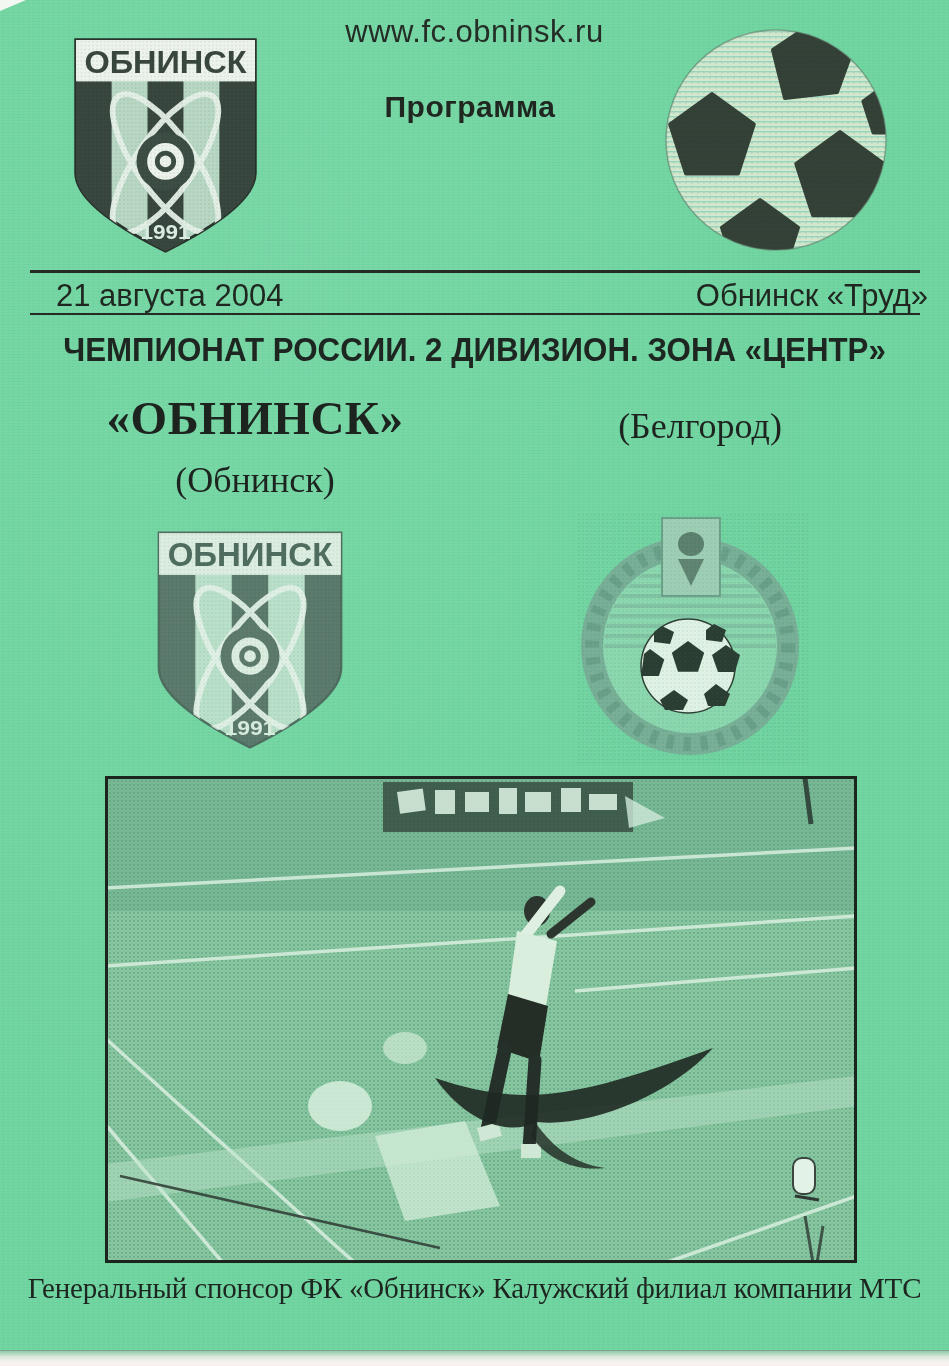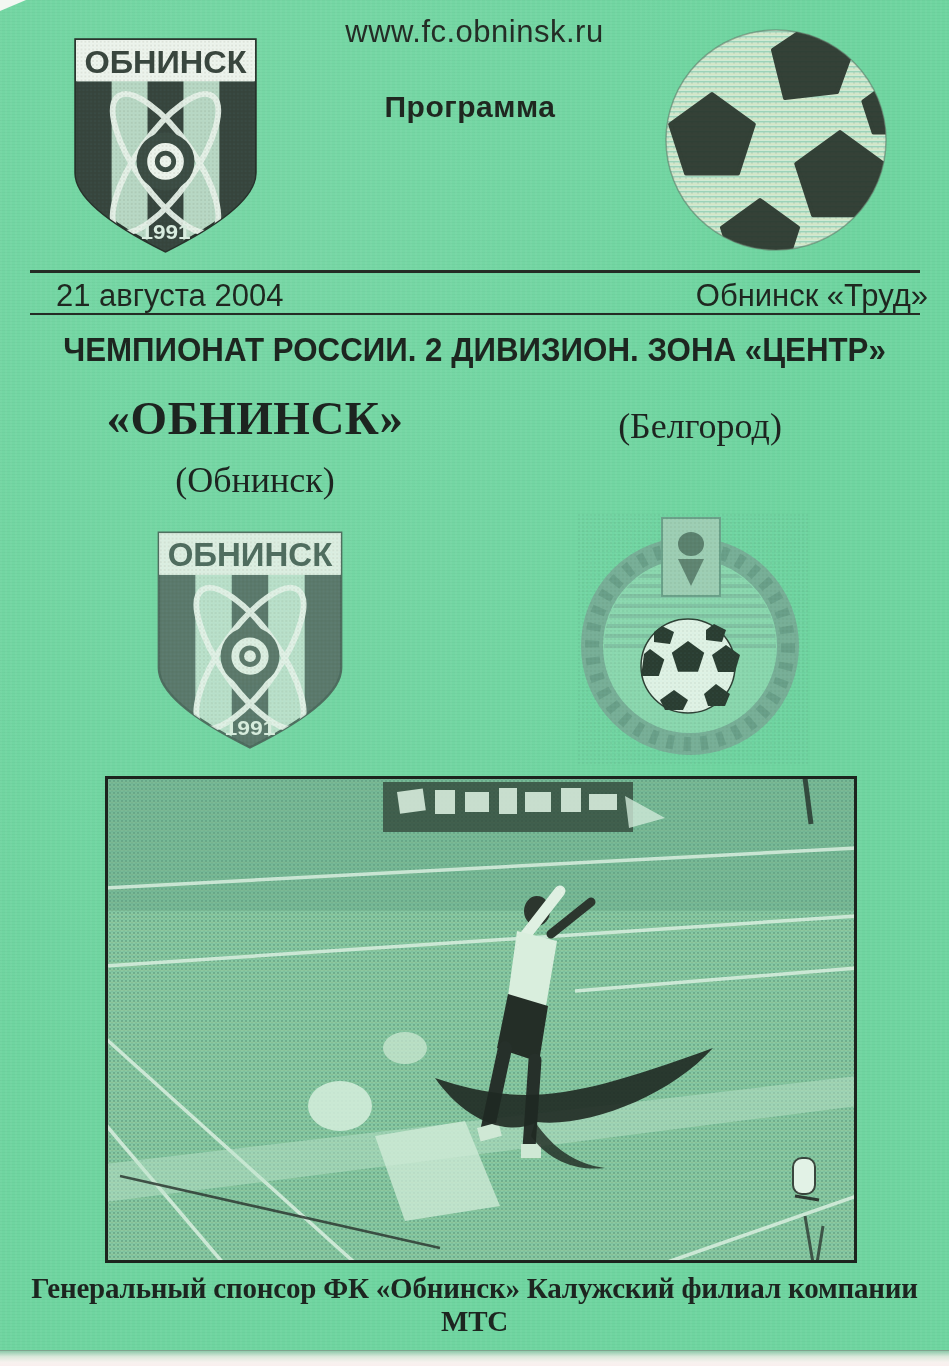--- a/index.html
+++ b/index.html
@@ -18,21 +18,21 @@
   .rule{left:30px;width:890px;background:#242c25;}
   .rule-1{top:270px;height:3px;}
   .rule-2{top:313px;height:2px;}
   .date-row{top:278px;left:56px;width:872px;display:flex;justify-content:space-between;font-size:31px;color:#1f2720;}
   .competition{top:330px;left:0;width:949px;text-align:center;font-weight:bold;font-size:34px;white-space:nowrap;transform:scaleX(.92);color:#1d2620;}
   .team{top:391px;text-align:center;font-family:"Liberation Serif",serif;color:#1d2420;}
   .team-home{left:40px;width:430px;}
   .team-away{left:470px;width:460px;}
   .team-name{font-size:47px;font-weight:bold;letter-spacing:.5px;}
   .team-city{font-size:36px;margin-top:14px;}
-  .sponsor-line{top:1272px;left:0;width:949px;text-align:center;font-family:"Liberation Serif",serif;font-weight:bold;font-size:29px;letter-spacing:-.2px;color:#1d2520;}
+  .sponsor-line{top:1272px;left:0;width:949px;text-align:center;font-family:"Liberation Serif",serif;font-weight:normal;font-size:29px;letter-spacing:-.2px;color:#1d2520;}
   .scan-corner{top:0;left:0;width:0;height:0;border-left:26px solid #f3f7f2;border-bottom:11px solid transparent;}
   .scan-bottom{top:1350px;left:0;width:949px;height:16px;
     background:linear-gradient(180deg,#8fc9ab 0%,#d9e8da 35%,#f7f2ef 70%,#fbeeee 100%);
     border-top:1px solid #7fa38e;}
   svg text{font-family:"Liberation Sans",sans-serif;}
 </style>
 </head>
 <body>
 
 <div class="page">

